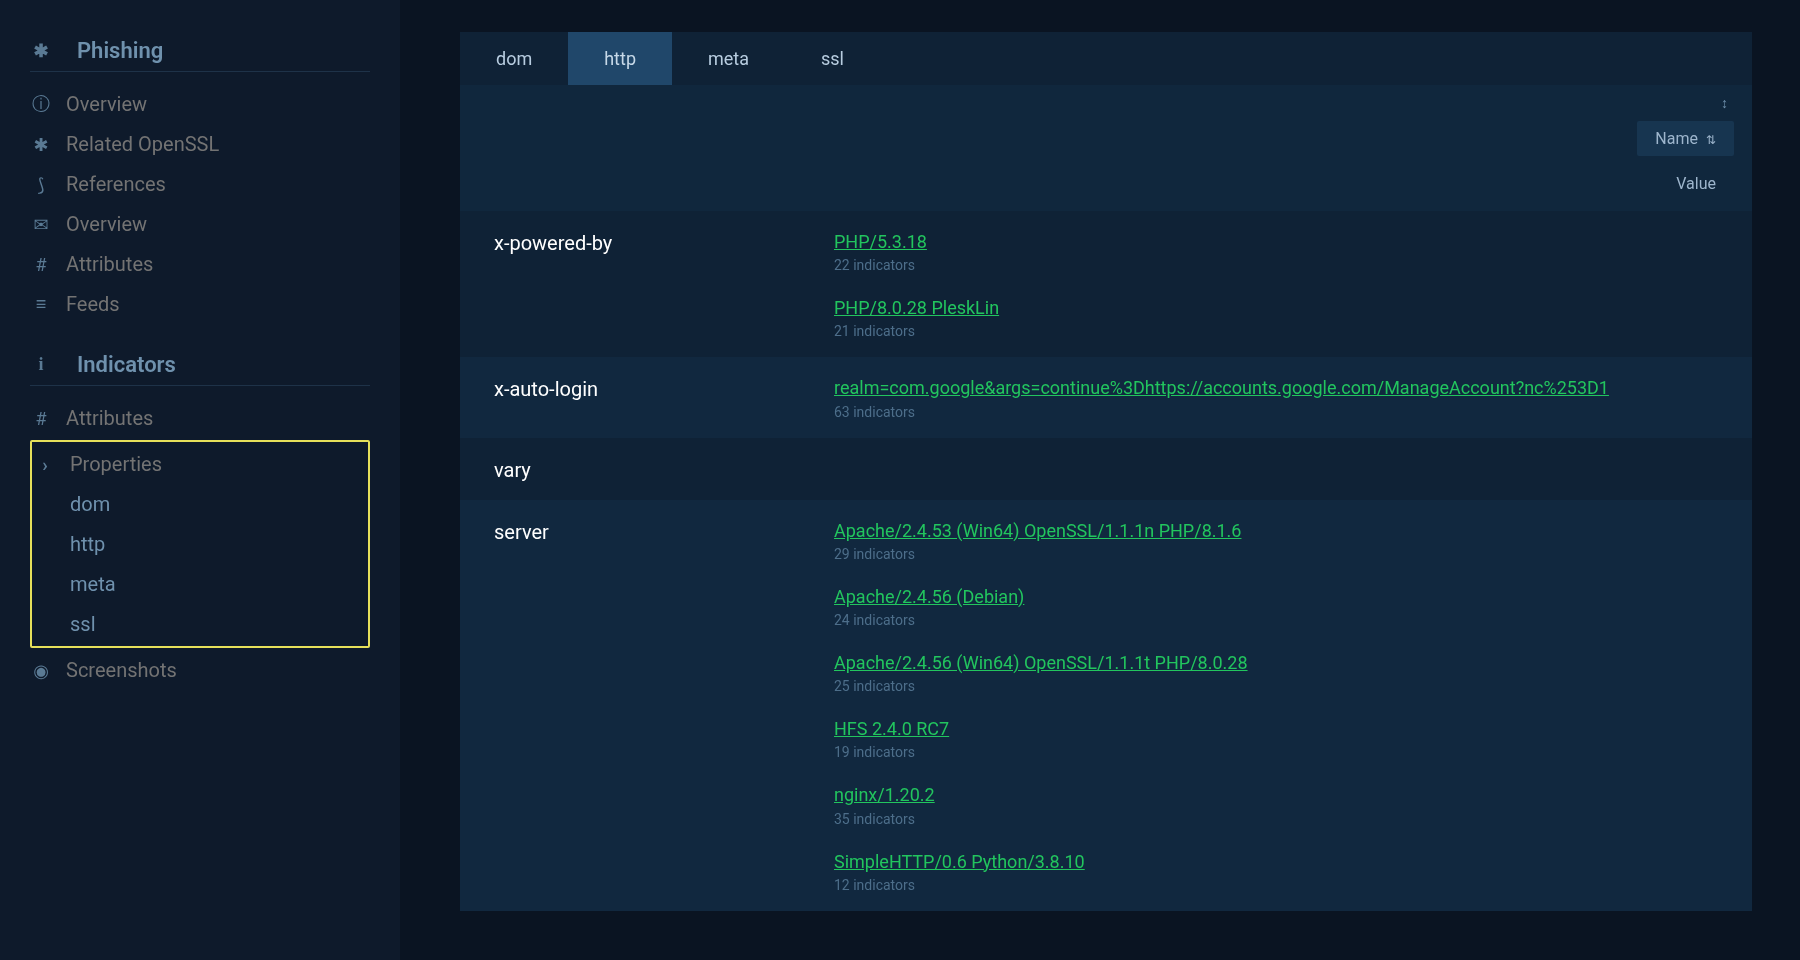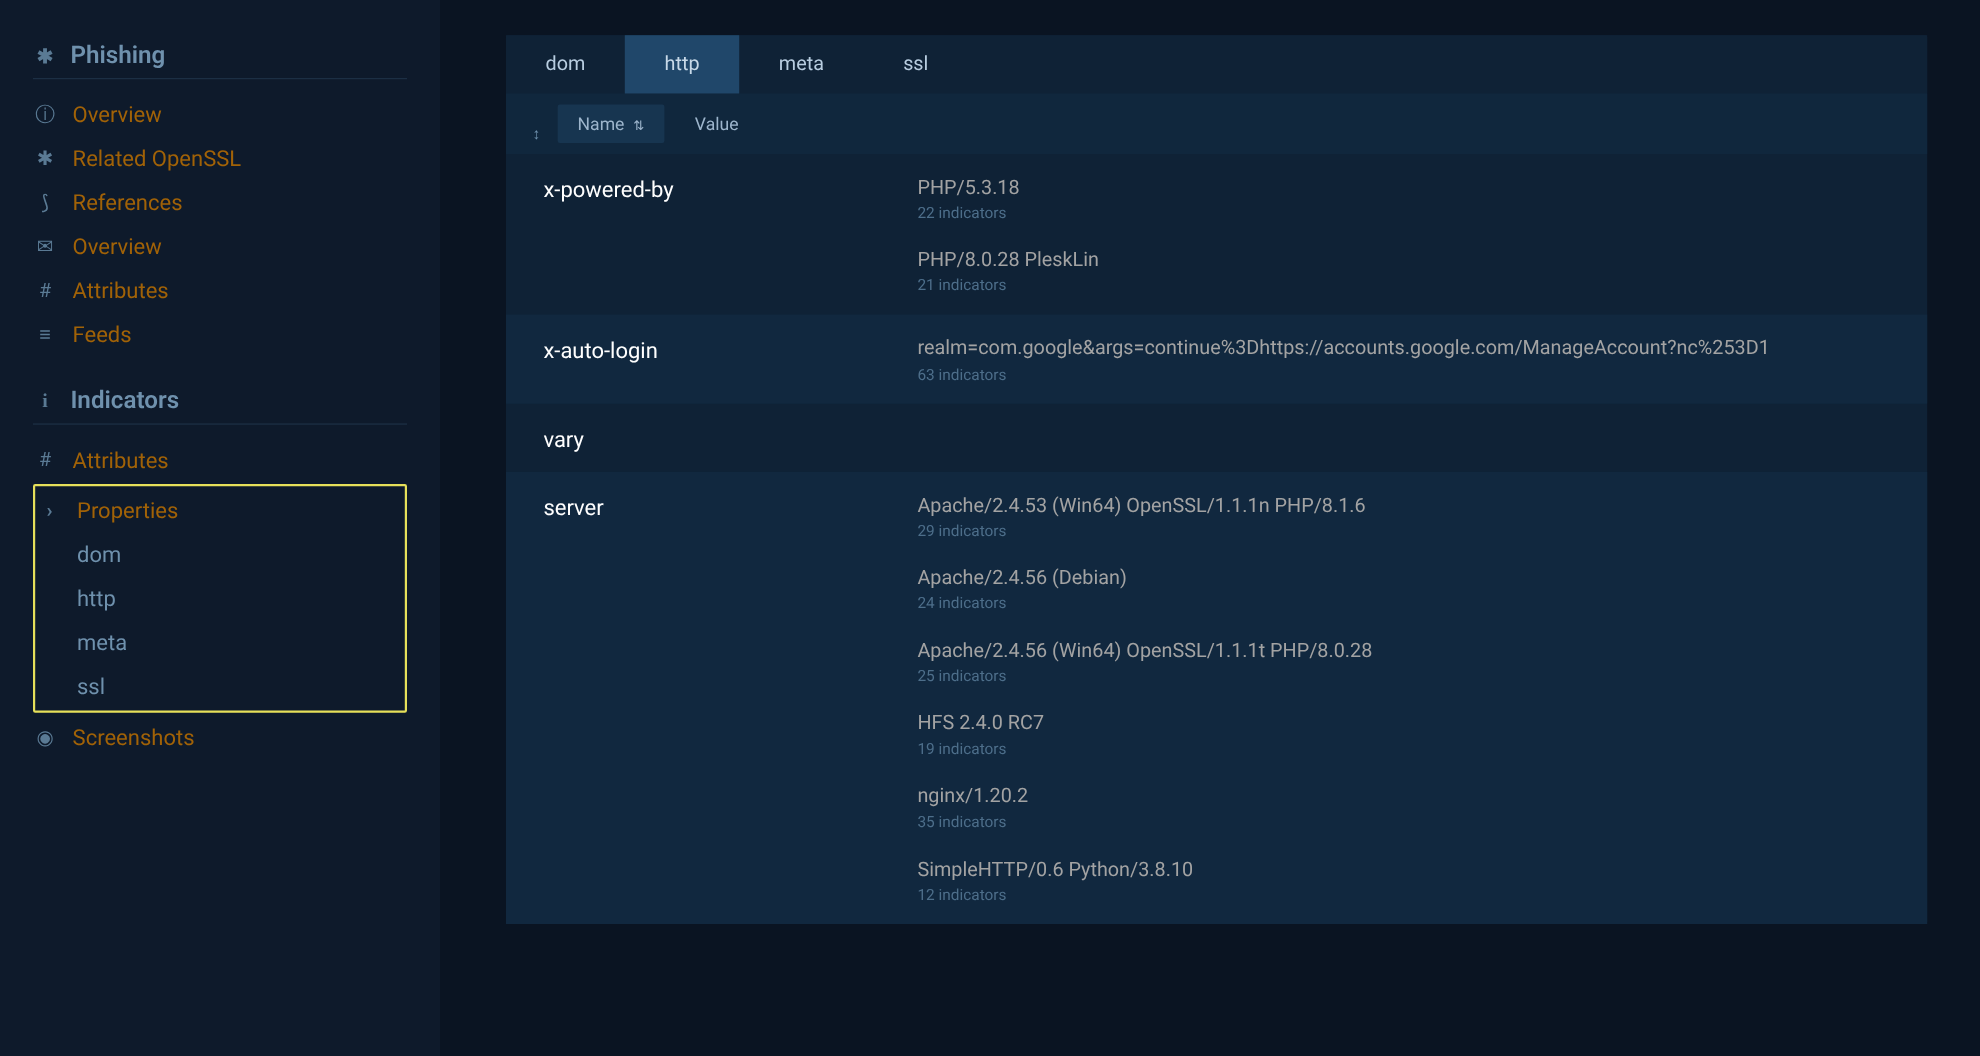--- a/index.html
+++ b/index.html
@@ -15,34 +15,34 @@
 }
 .sidebar {
   width: 400px;
   background: #0e1a2b;
   padding: 30px 30px 30px 30px;
   flex-shrink: 0;
 }
 .sidebar-section-header {
   display: flex;
   align-items: center;
-  gap: 12px;
+  gap: 25px;
   color: #6f91ad;
   font-size: 22px;
   font-weight: 600;
   padding: 8px 0;
   border-bottom: 1px solid #1e3248;
   margin-bottom: 12px;
 }
 .sidebar-item {
   display: flex;
   align-items: center;
   gap: 14px;
   padding: 8px 0;
-  color: #a16207;
+  color: #737373;
   font-size: 20px;
   cursor: pointer;
 }
 .sidebar-item .icon, .sidebar-section-header .icon {
   width: 22px;
   display: inline-flex;
   justify-content: center;
   color: #5a7a94;
   font-size: 18px;
 }
@@ -85,20 +85,21 @@
   color: #c7d9e8;
 }
 .header-row {
   display: flex;
   align-items: flex-end;
   background: #10273d;
   padding: 10px 18px;
   gap: 10px;
   font-size: 16px;
   color: #9db5cc;
+  flex-direction: column;
 }
 .sort-icon {
   color: #6f91ad;
   font-size: 14px;
   padding: 0 6px;
 }
 .col-name-hdr {
   background: #173550;
   padding: 8px 18px;
   border-radius: 2px;
@@ -121,23 +122,24 @@
   padding-top: 2px;
 }
 .row-values {
   flex: 1;
   display: flex;
   flex-direction: column;
   gap: 22px;
 }
 .val-block { }
 .val-text {
-  color: #a3a3a3;
+  color: #22c55e;
   font-size: 18px;
   line-height: 1.4;
+  text-decoration: underline;
 }
 .val-sub {
   color: #4d6e8a;
   font-size: 14px;
   margin-top: 3px;
 }
 
 
 .i-bug::before { content: "✱"; }
 .i-info::before { content: "ⓘ"; }

